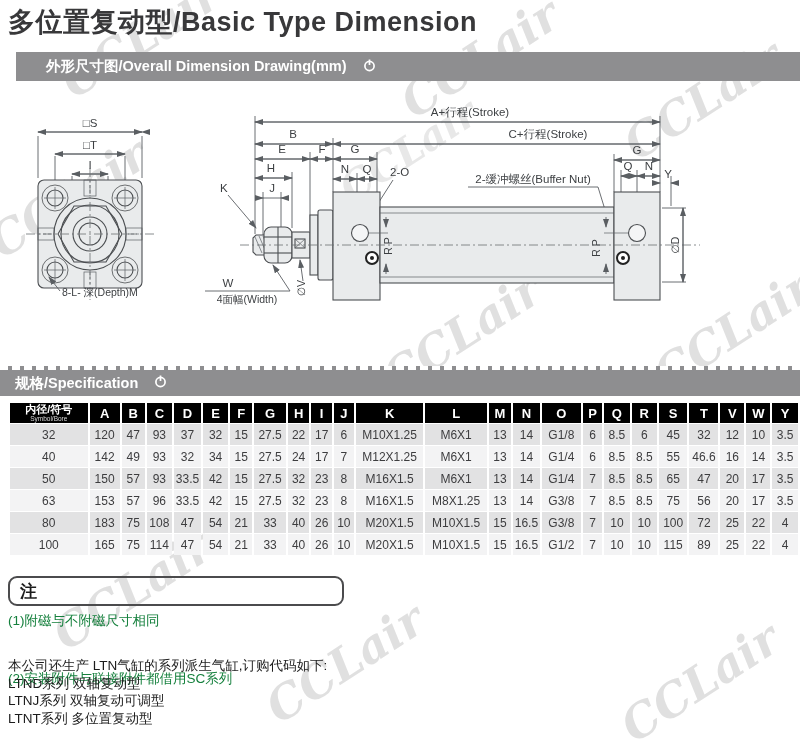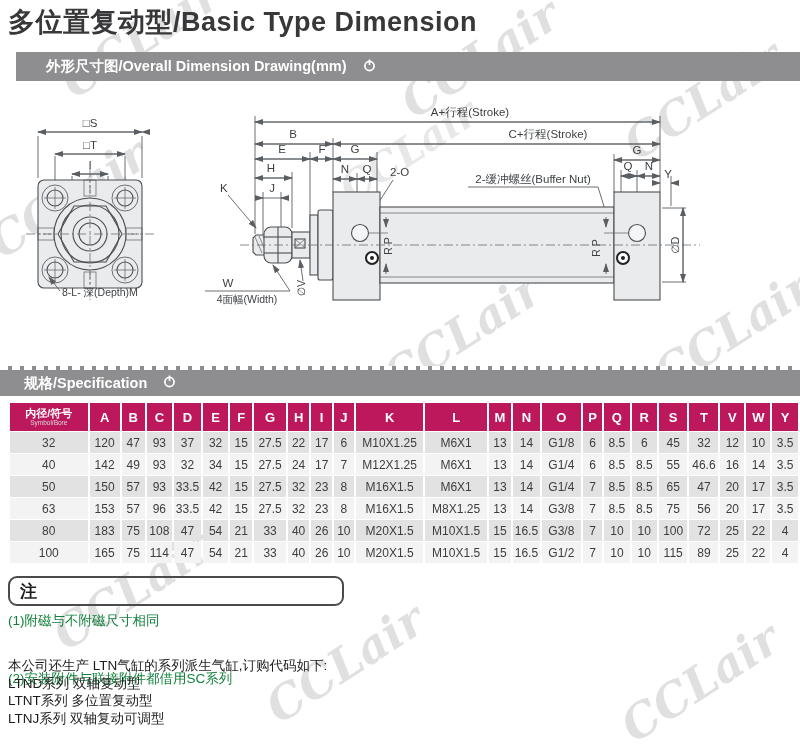--- a/index.html
+++ b/index.html
@@ -6,28 +6,28 @@
   #page{position:relative;width:800px;height:746px;background:#fff;overflow:hidden;
         font-family:"Liberation Sans",sans-serif;}
   .wm{position:absolute;z-index:0;font-family:"DejaVu Serif",serif;font-style:italic;
       font-weight:bold;font-size:46px;color:#9a9a9a;opacity:.30;white-space:nowrap;
       transform:translate(-50%,-50%) rotate(-33deg);}
   .layer{position:absolute;z-index:1;}
   #title{left:8px;top:4px;font-size:27px;font-weight:bold;color:#38383a;letter-spacing:.5px;}
   .gbar{background:#8e8e90;color:#fff;font-weight:bold;font-size:14.5px;
         display:flex;align-items:center;}
   #bar1{left:16px;top:52px;width:791px;height:29px;padding-left:30px;box-sizing:border-box;}
-  #bar2{left:0;top:366px;width:800px;height:30px;padding-left:24px;box-sizing:border-box;
+  #bar2{left:0;top:366px;width:800px;height:30px;padding-left:15px;box-sizing:border-box;
         border-top:4px dashed #fff;}
   .bullet{margin-left:16px;display:inline-block;}
   
   #spec-table{position:absolute;z-index:1;left:8px;top:402px;border-collapse:separate;
         border-spacing:2px 1px;table-layout:fixed;}
-  #spec-table th{background:#be185d;color:#fff;font-size:13px;font-weight:bold;
-        height:28px;padding:0;text-align:center;vertical-align:middle;}
+  #spec-table th{background:#000000;color:#fff;font-size:13px;font-weight:bold;
+        height:20px;padding:0;text-align:center;vertical-align:middle;}
   #spec-table th.boreh{font-size:11px;line-height:11px;}
   #spec-table th.boreh .en{display:block;font-size:6.5px;font-weight:normal;color:#d8d8d8;line-height:7px;}
   #spec-table td{font-size:12px;color:#3d3d3f;text-align:center;height:21px;padding:0;}
   tr.odd td{background:#e2e2e3;}
   tr.even td{background:#f3f3f4;}
   
   #notebox{left:8px;top:576px;width:332px;height:26px;border:2px solid #4b4b4d;
         border-radius:9px;display:flex;align-items:center;}
   #notebox span{margin-left:10px;font-size:17px;font-weight:bold;color:#1c1c1c;}
   .noteline{position:absolute;z-index:1;left:8px;font-size:13.5px;color:#15803d;}
@@ -515,16 +515,16 @@
     <span>注</span>
   </div>
   <div id="notes-list">
       <div class="noteline" style="top: 612px;">(1)附磁与不附磁尺寸相同</div>
       <div class="noteline" style="top: 630px; margin-top: 40px;">(2)安装附件与联接附件都借用SC系列</div>
     </div>
 
   <div id="footer" class="layer">
       <div>本公司还生产 LTN气缸的系列派生气缸,订购代码如下:</div>
       <div>LTND系列  双轴复动型</div>
+      <div>LTNJ系列  双轴复动可调型</div>
       <div>LTNT系列  多位置复动型</div>
-      <div>LTNJ系列  双轴复动可调型</div>
     </div>
 </div>
 
 </body></html>

